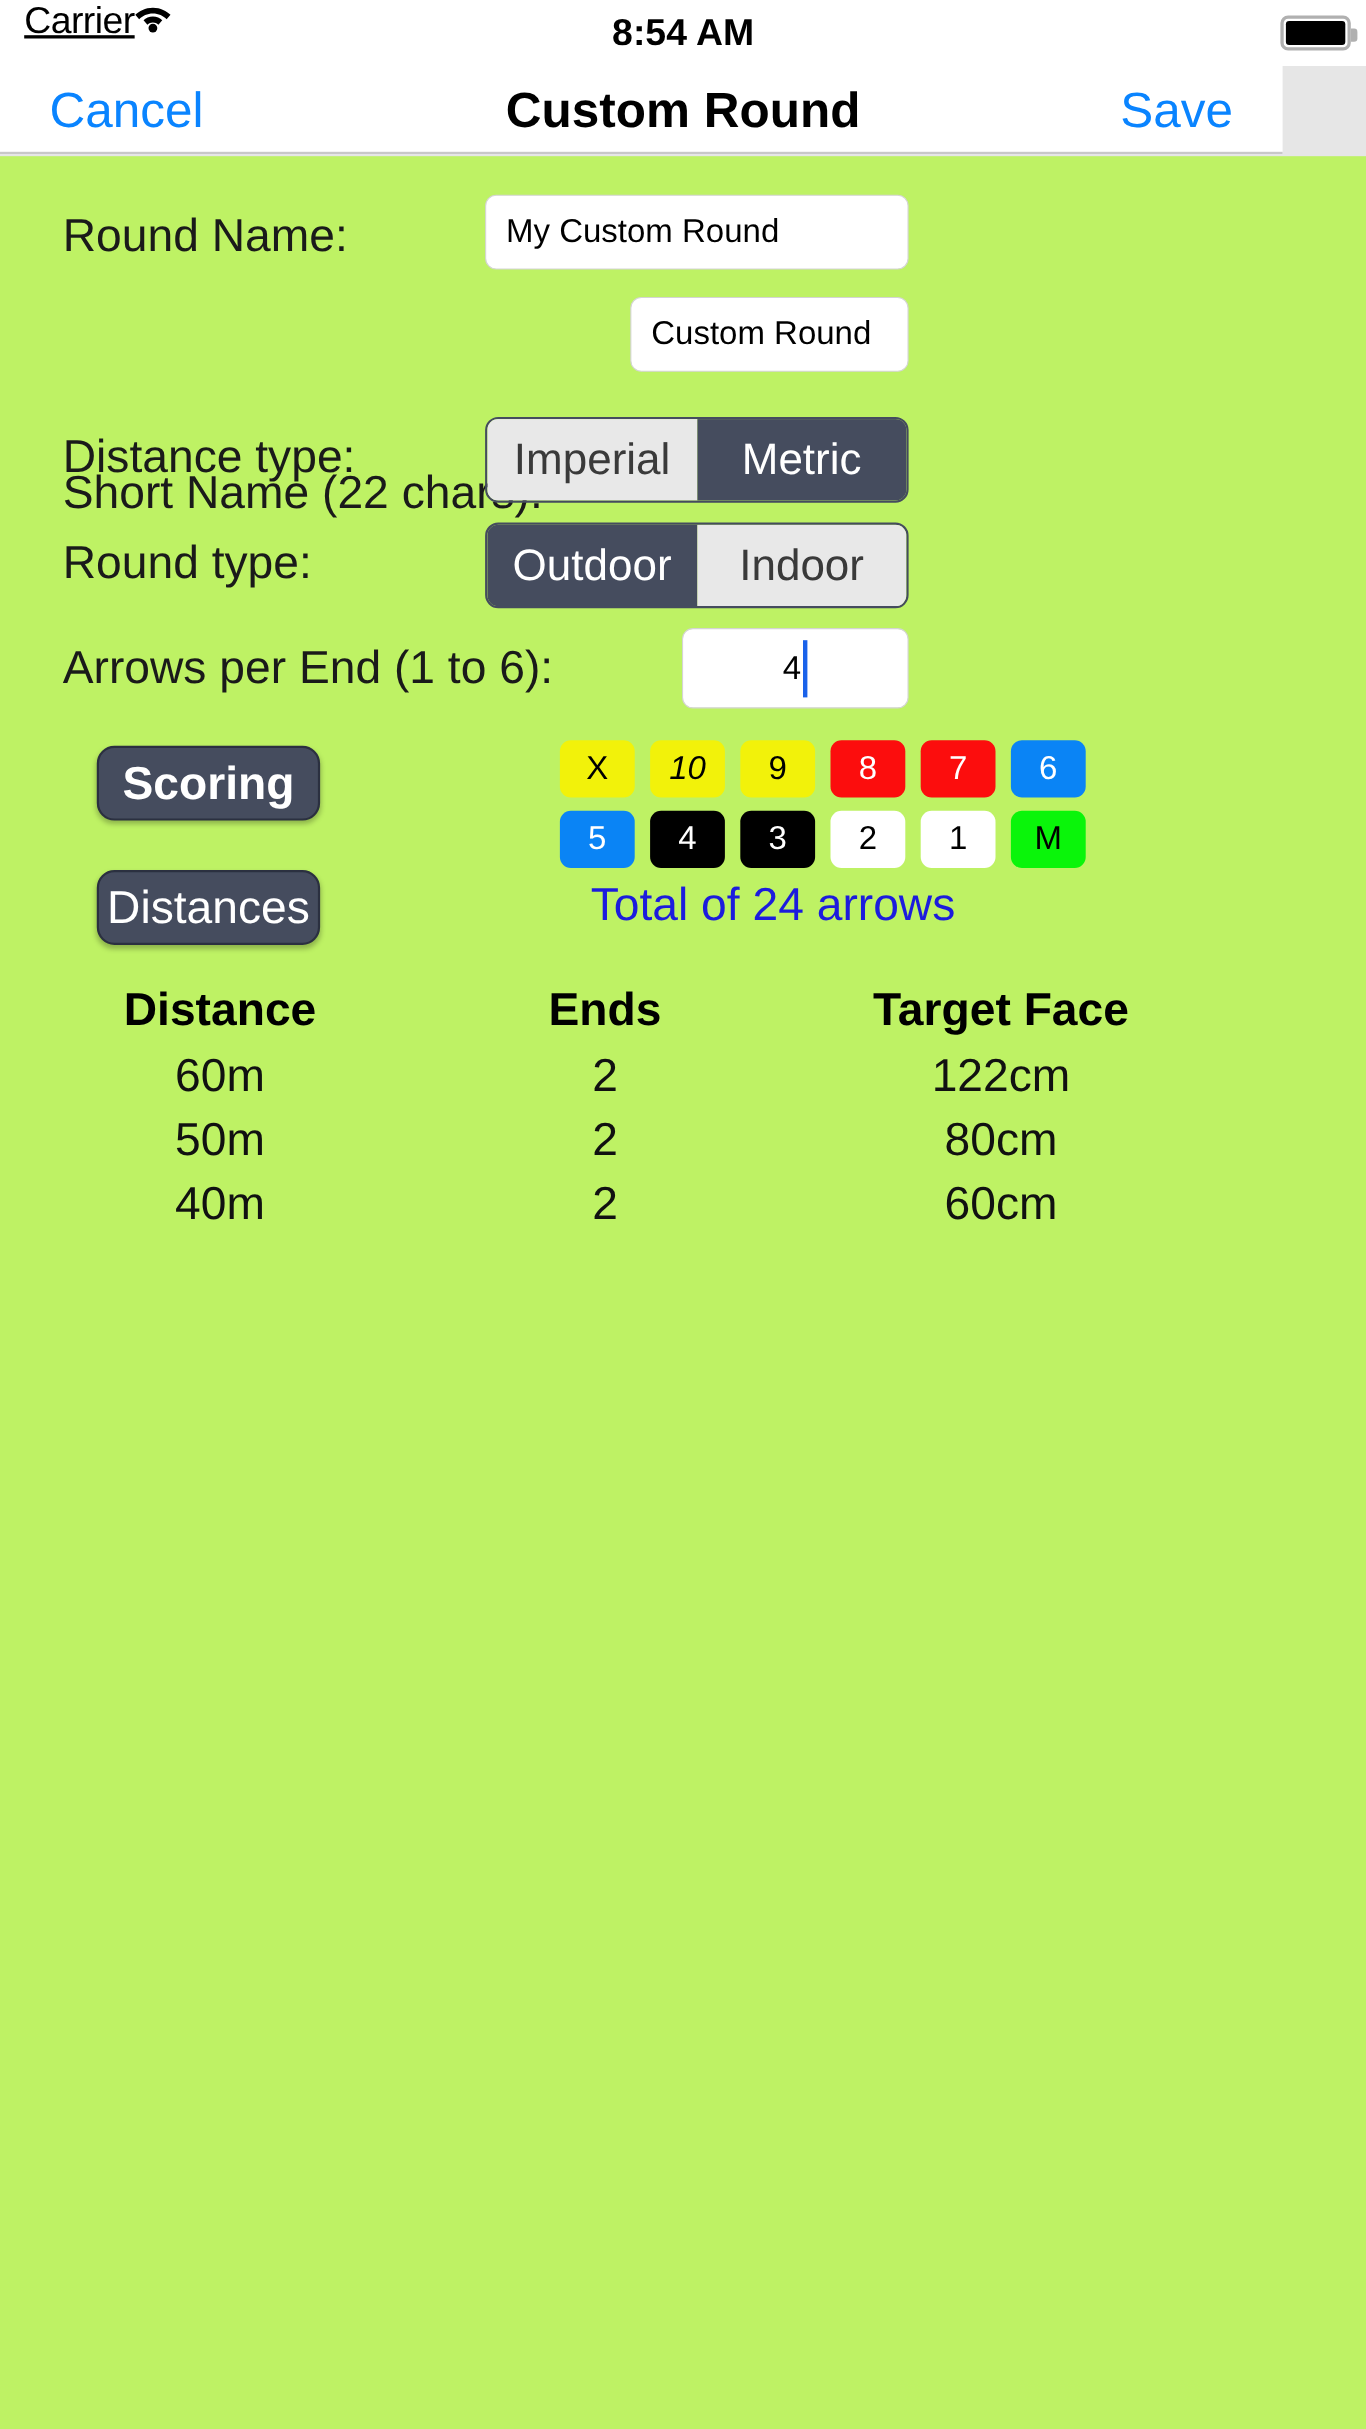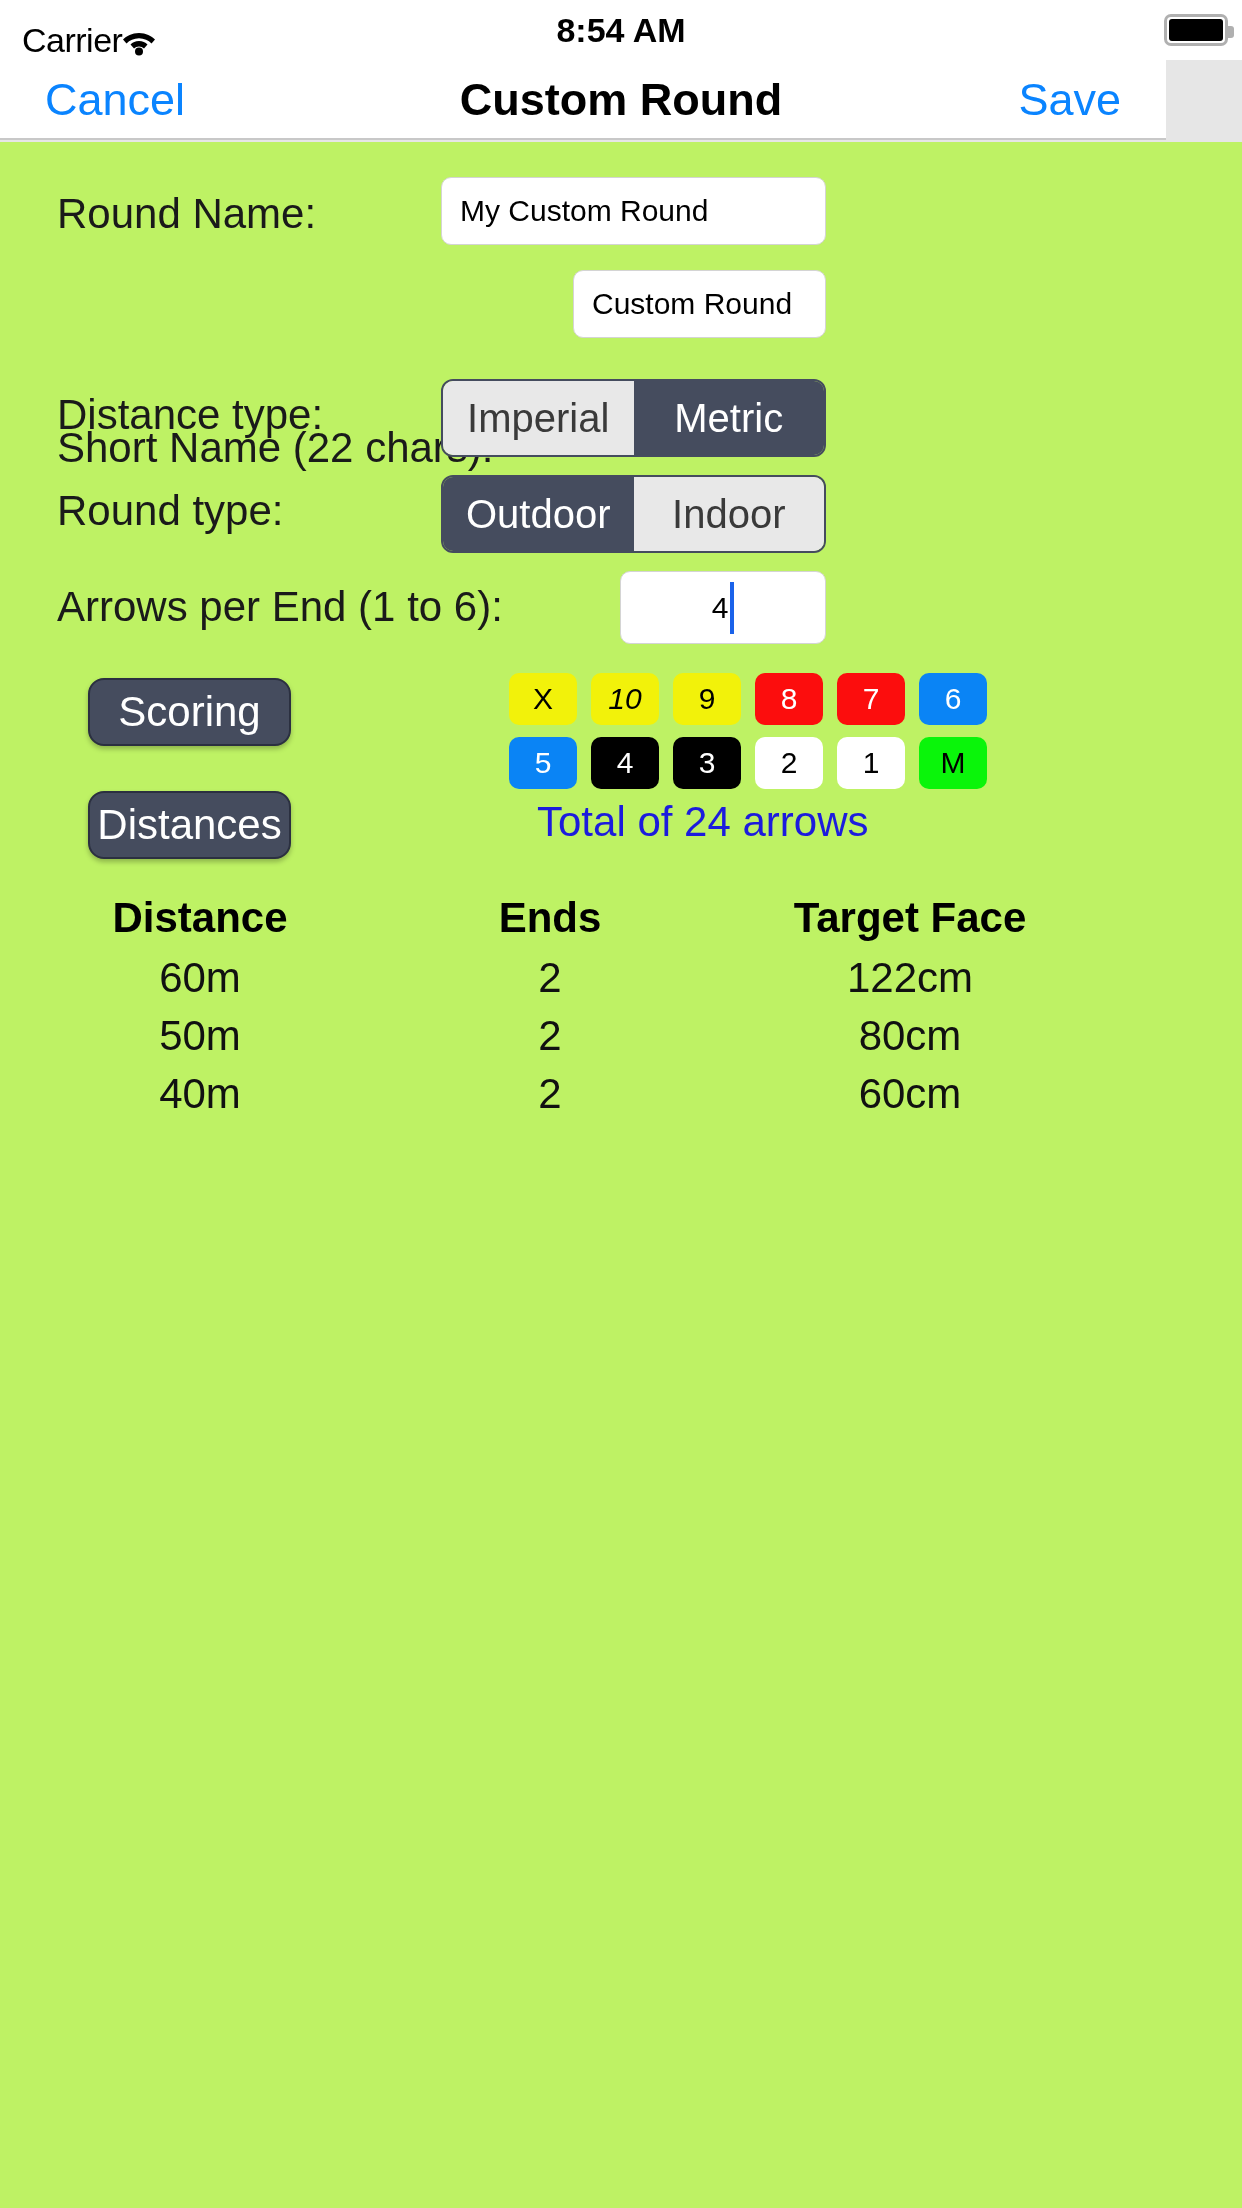--- a/index.html
+++ b/index.html
@@ -12,21 +12,21 @@
 
   
   .status-bar {
     position: absolute; top: 0; left: 0;
     width: 1242px; height: 60px;
     background: #ffffff;
     display: flex; align-items: center;
   }
   .status-left {
     position: absolute; left: 22px; top: 0; height: 60px;
-    display: flex; align-items: flex-end; gap: 0;
+    display: flex; align-items: flex-start; gap: 0; text-decoration: underline;
   }
   .carrier-text { font-size: 34px; color: #000; letter-spacing: -0.5px; }
   .wifi-icon { display: block; }
   .status-center {
     position: absolute; left: 0; top: 0; width: 1242px; height: 60px;
     display: flex; align-items: center; justify-content: center;
   }
   .clock-text { font-size: 34px; font-weight: bold; color: #000; }
   .status-right {
     position: absolute; right: 14px; top: 0; height: 60px;
@@ -209,21 +209,21 @@
     <div class="seg on">Outdoor</div>
     <div class="seg off">Indoor</div>
   </div>
 
   <div class="row-label" style="left:57px; top:441px;">Arrows per End (1 to 6):</div>
   <div class="text-field center" style="left:620px; top:429px; width:206px; height:73px;">
     <span>4</span>
       <span class="caret"></span>
   </div>
 
-  <div class="dark-button" style="left:88px; top:536px; width:203px; height:68px;">Scoring</div>
+  <div class="dark-button" style="left:88px; top:536px; width:203px; height:68px;font-weight:bold;">Scoring</div>
 
   <div class="dark-button" style="left:88px; top:649px; width:203px; height:68px;">Distances</div>
 
   <div class="score-grid" style="left:509px; top:531px;">
       <div class="chip" style="background: rgb(242, 242, 10); color: rgb(0, 0, 0);">X</div>
       <div class="chip" style="background: rgb(242, 242, 10); color: rgb(0, 0, 0); font-style: italic;">10</div>
       <div class="chip" style="background: rgb(242, 242, 10); color: rgb(0, 0, 0);">9</div>
       <div class="chip" style="background: rgb(252, 13, 13); color: rgb(255, 255, 255);">8</div>
       <div class="chip" style="background: rgb(252, 13, 13); color: rgb(255, 255, 255);">7</div>
       <div class="chip" style="background: rgb(10, 132, 245); color: rgb(255, 255, 255);">6</div>

